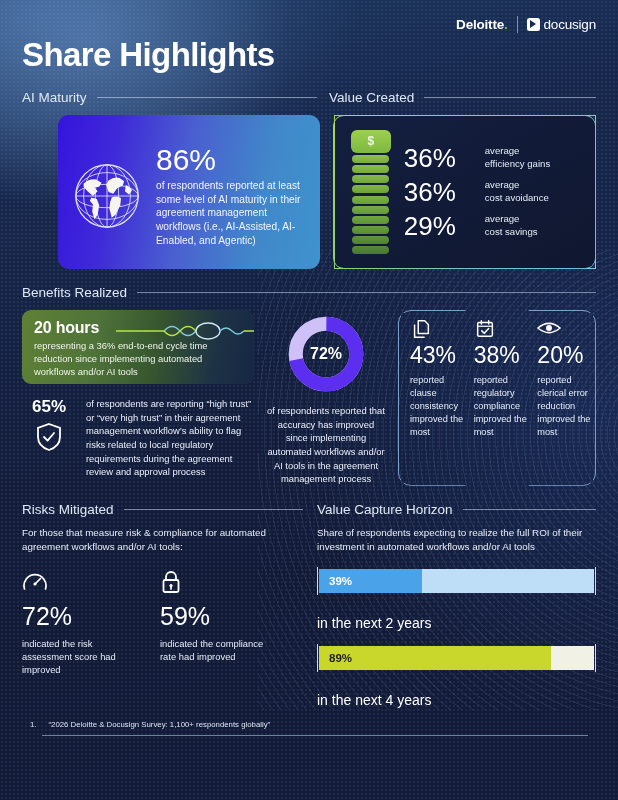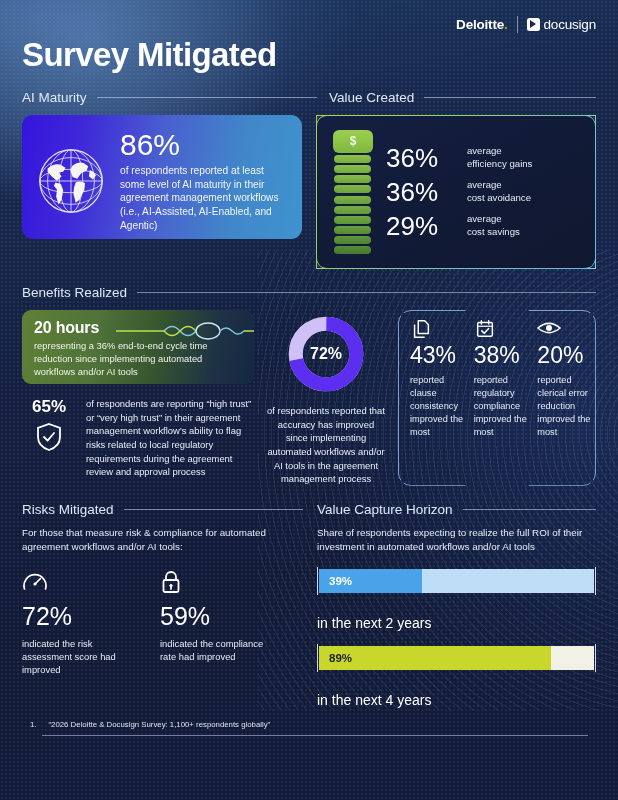--- a/index.html
+++ b/index.html
@@ -59,23 +59,23 @@
 
   
   .sec-row { display:flex; gap:12px; align-items:center; margin-bottom:10px; }
   .sec { display:flex; align-items:center; gap:10px; }
   .sec-label { font-size:13.5px; color:#dfe8f5; white-space:nowrap; }
   .sec-rule { height:1px; background:rgba(200,220,245,.55); flex:1 1 auto; }
 
   
   .row1 { display:flex; gap:14px; }
   .card-ai {
-    width: 281px; height: 124px; border-radius: 11px;
+    width: 281px; height: 154px; border-radius: 11px;
     background: linear-gradient(100deg, #3514dd 0%, #3f2ad8 22%, #4a5fd0 48%, #4187c9 76%, #3f93cf 100%);
-    display:flex; align-items:center; gap:10px; padding: 16px 14px 8px 10px;
+    display:flex; align-items:center; gap:10px; padding: 16px 14px 8px 10px; margin-left: 36px;
   }
   .globe { width:78px; height:78px; flex:0 0 78px; }
   .ai-text { flex:1; }
   .big-86 { font-size: 30px; font-weight: 300; line-height: 1.06; margin-bottom: 3px; }
   .ai-desc { font-size: 10.2px; line-height: 1.36; color:#f2f5fb; }
 
   .card-value {
     width: 281px; height: 154px; border-radius: 11px;
     border: 1.4px solid; border-image: linear-gradient(135deg,#9ed34a,#7fd0e6) 1;
     border-radius: 11px;
@@ -182,21 +182,21 @@
       <div class="logos">
         <div class="deloitte"><span>Deloitte</span><span class="dot">.</span></div>
         <div class="logo-div"></div>
         <div class="docusign">
           <span class="ds-mark"></span>
           <span class="ds-text">docusign</span>
         </div>
       </div>
     </div>
 
-    <h1 class="title">Survey Mitigated</h1>
+    <h1 class="title">Share Highlights</h1>
 
     <div class="sec-row">
       <div class="sec" style="width:295px;">
         <span class="sec-label">AI Maturity</span>
         <span class="sec-rule"></span>
       </div>
       <div class="sec" style="flex:1;">
         <span class="sec-label">Value Created</span>
         <span class="sec-rule"></span>
       </div>

